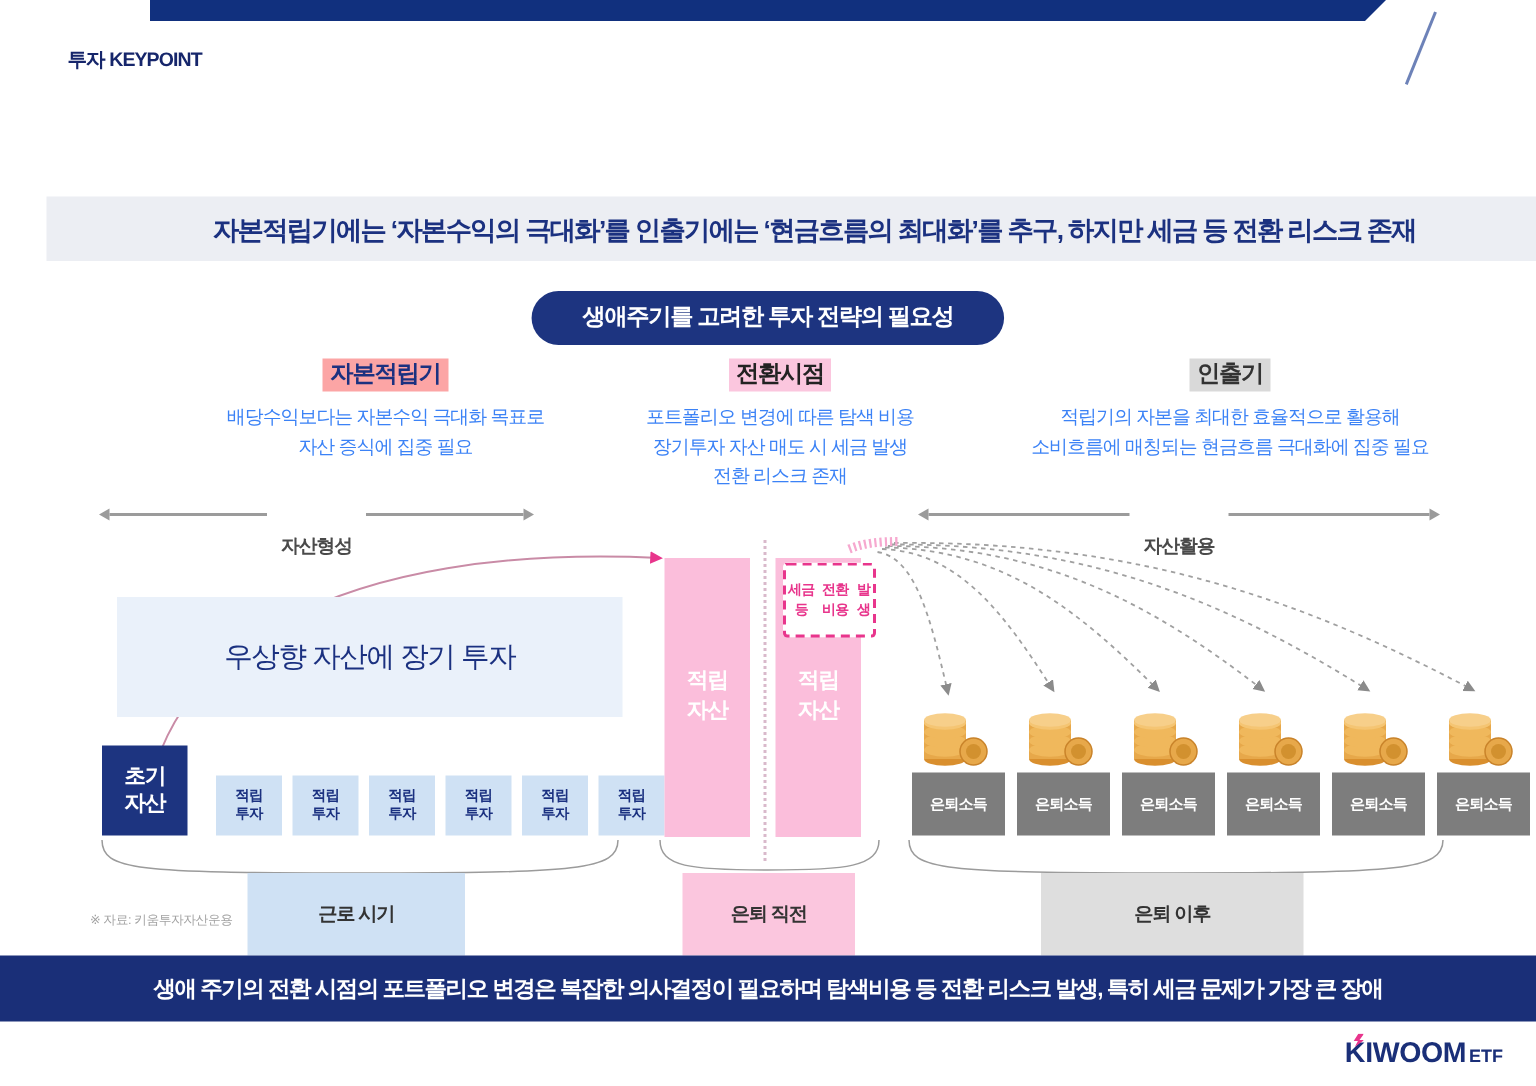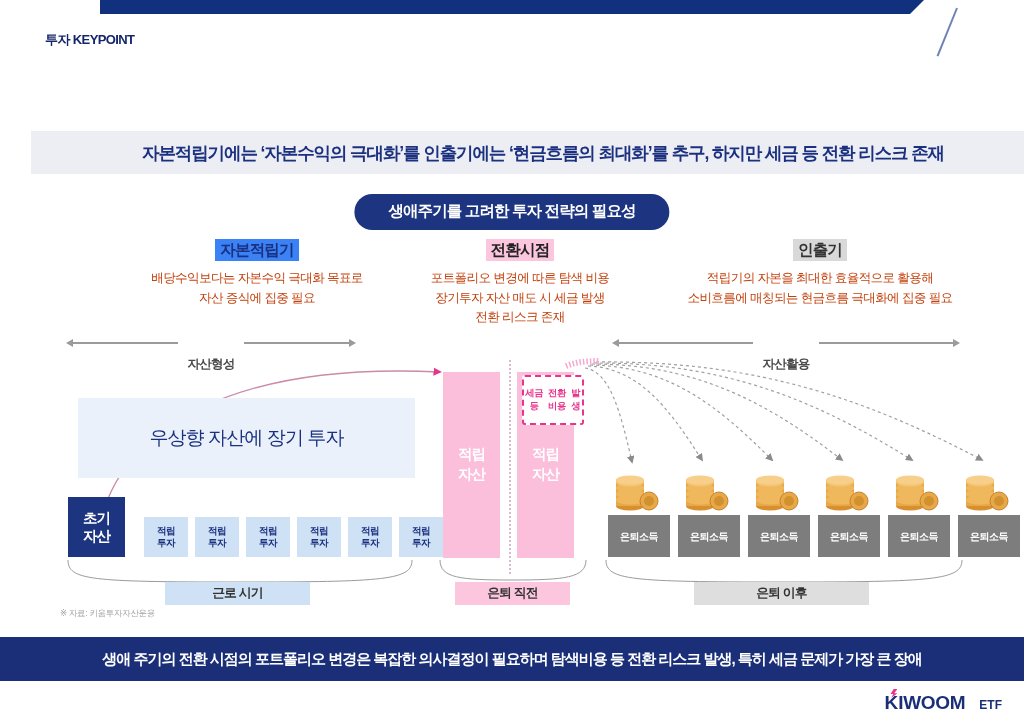--- a/index.html
+++ b/index.html
@@ -53,25 +53,25 @@
     font-size: 15.5px; font-weight: bold; letter-spacing: -0.9px;
     white-space: nowrap;
   }
 
   
   .col { position: absolute; top: 239px; text-align: center; }
   .col-head {
     display: inline-block; font-size: 15.5px; font-weight: bold;
     letter-spacing: -0.8px; padding: 1px 5px 2px; line-height: 1.25;
   }
-  .col-head.blue { color: #1b3180; background: #3b82f6; }
+  .col-head.blue { color: #1b3180; background: #fca5a5; }
   .col-head.pink { color: #222222; background: #fbc6de; }
   .col-head.gray { color: #333333; background: #d9d9d9; }
   .col-body {
-    margin-top: 8px; font-size: 12.6px; color: #c2410c;
+    margin-top: 8px; font-size: 12.6px; color: #3b82f6;
     letter-spacing: -0.65px; line-height: 1.55;
   }
   #col-accum  { left: 92px;  width: 330px; }
   #col-switch { left: 400px; width: 240px; }
   #col-draw   { left: 620px; width: 400px; }
 
   
   .range { position: absolute; height: 14px; display: flex; align-items: center; }
   .range .line { flex: 1; height: 1.3px; background: #9b9b9b; }
   .range .cap-l, .range .cap-r {
@@ -148,21 +148,21 @@
   }
 
   
   .coins-row { position: absolute; left: 608px; top: 466px; display: flex; gap: 8px; }
   .coin-cell { width: 62px; height: 46px; position: relative; }
 
   
   .phase {
     position: absolute; top: 582px; text-align: center;
     font-size: 12.8px; font-weight: bold; letter-spacing: -0.8px;
-    padding: 3px 0;
+    padding: 19px 0;
   }
   #phase-work { left: 165px; width: 145px; background: #cfe1f4; color: #333; }
   #phase-pre  { left: 455px; width: 115px; background: #fbc6de; color: #333; }
   #phase-post { left: 694px; width: 175px; background: #dedede; color: #333; }
 
   
   .footnote {
     position: absolute; left: 60px; top: 608px;
     font-size: 8.5px; color: #a2a2a2; letter-spacing: -0.3px;
   }
@@ -182,21 +182,21 @@
     position: absolute; right: 22px; top: 692px;
     display: flex; align-items: baseline;
   }
   .logo-k { font-size: 19px; font-weight: bold; color: #1a2f78; position: relative; }
   .logo-accent {
     position: absolute; left: 6px; top: -3px; width: 7px; height: 9px;
     background: #e8358c;
     clip-path: polygon(45% 0, 100% 0, 55% 48%, 100% 48%, 10% 100%, 40% 55%, 0 55%);
   }
   .logo-word { font-size: 19px; font-weight: bold; color: #1a2f78; letter-spacing: -0.3px; }
-  .logo-etf { font-size: 12px; font-weight: bold; color: #1a2f78; margin-left: 14px; }
+  .logo-etf { font-size: 12px; font-weight: bold; color: #1a2f78; margin-left: 2px; }
 </style>
 </head>
 <body>
 
 <div id="page">
 
   <div class="top-bar"></div>
   <div class="top-slash"></div>
 
   <div class="eyebrow">투자 KEYPOINT</div>

